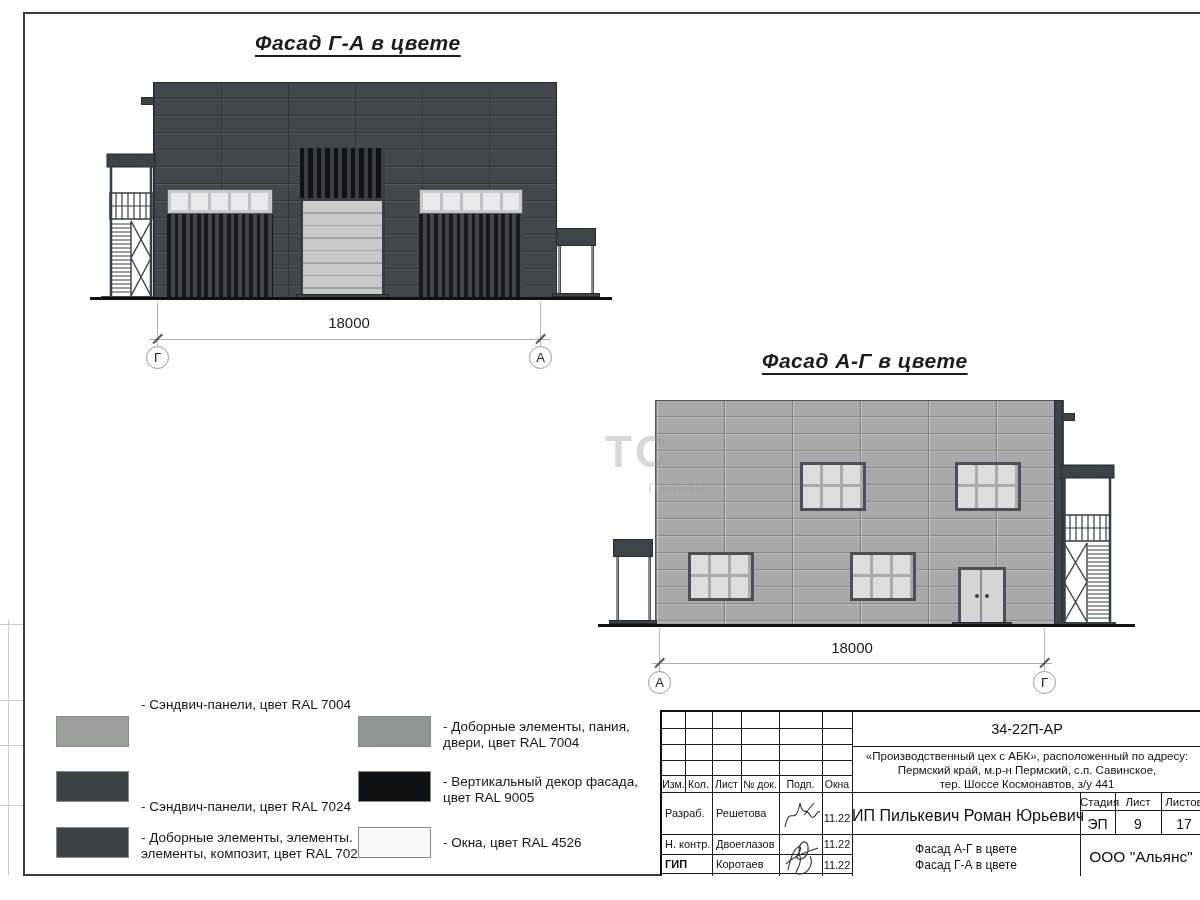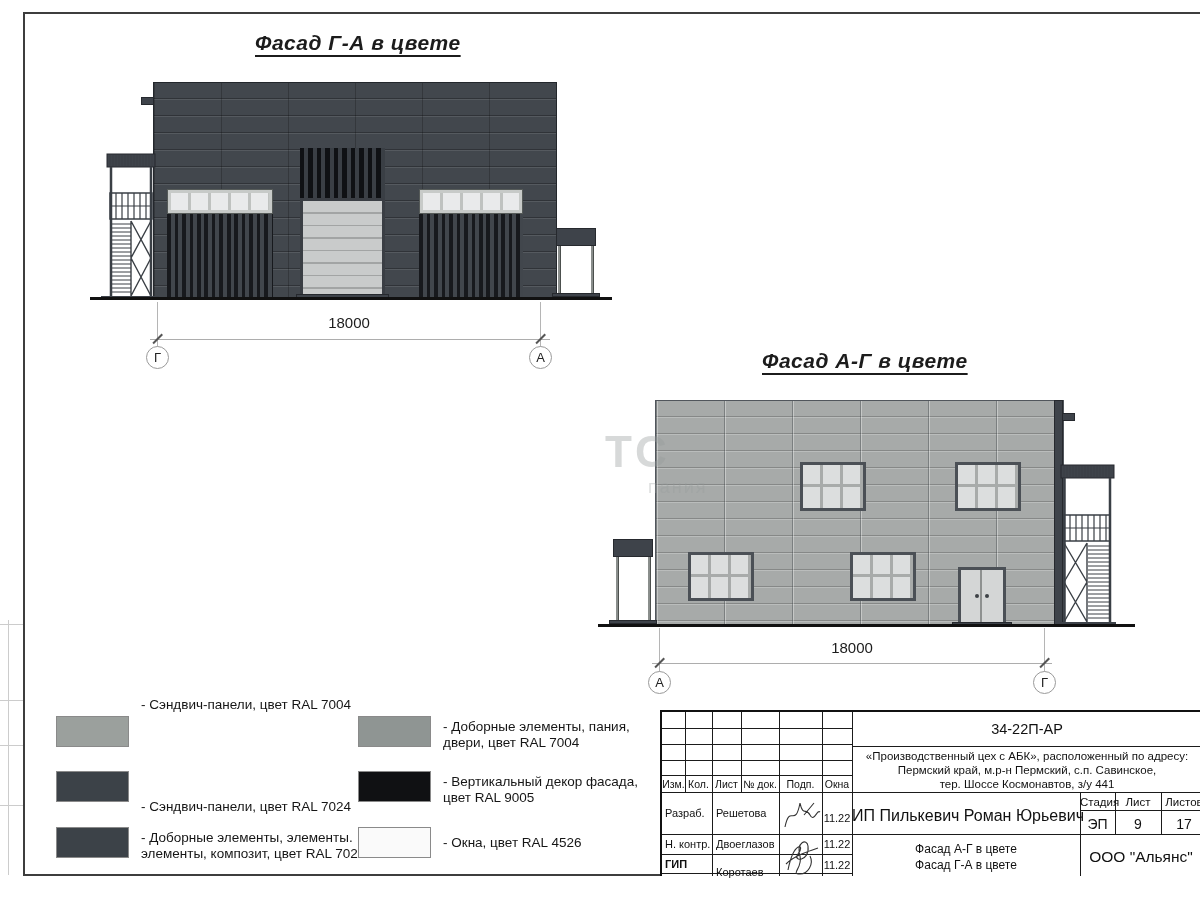--- a/index.html
+++ b/index.html
@@ -244,21 +244,21 @@
   <div class="tb-text tb-center" style="left:117px;top:66px;width:43px;font-size:10.5px;">Подп.</div>
   <div class="tb-text tb-center" style="left:160px;top:66px;width:30px;font-size:10.5px;">Окна</div>
 
   <div class="tb-text" style="left:3px;top:95px;">Разраб.</div>
   <div class="tb-text" style="left:54px;top:95px;">Решетова</div>
   <div class="tb-text tb-center" style="left:160px;top:100px;width:30px;">11.22</div>
   <div class="tb-text" style="left:3px;top:126px;">Н. контр.</div>
   <div class="tb-text" style="left:54px;top:126px;">Двоеглазов</div>
   <div class="tb-text tb-center" style="left:160px;top:126px;width:30px;">11.22</div>
   <div class="tb-text" style="left:3px;top:146px;font-weight:bold;">ГИП</div>
-  <div class="tb-text" style="left:54px;top:154px;">Коротаев</div>
+  <div class="tb-text" style="left:54px;top:146px;">Коротаев</div>
   <div class="tb-text tb-center" style="left:160px;top:147px;width:30px;">11.22</div>
 
   <svg class="sig-svg" style="left:118px;top:83px;" width="42" height="38" viewBox="0 0 42 38">
     <path d="M5 32 C10 8, 15 34, 20 8 C23 22, 26 12, 30 20 S37 14, 40 17 M24 20 L34 8" stroke="#333" stroke-width="1.1" fill="none"></path>
   </svg>
   <svg class="sig-svg" style="left:118px;top:122px;" width="42" height="42" viewBox="0 0 42 42">
     <path d="M8 36 C14 6, 26 10, 18 20 C12 28, 30 28, 28 12 C27 4, 16 8, 20 22 C23 34, 10 40, 20 40 C28 40, 34 30, 30 22 M6 30 C14 22, 26 18, 38 14" stroke="#333" stroke-width="1.1" fill="none"></path>
   </svg>
 
   <div class="tb-text tb-center" style="left:190px;top:9px;width:350px;font-size:14.5px;">34-22П-АР</div>

